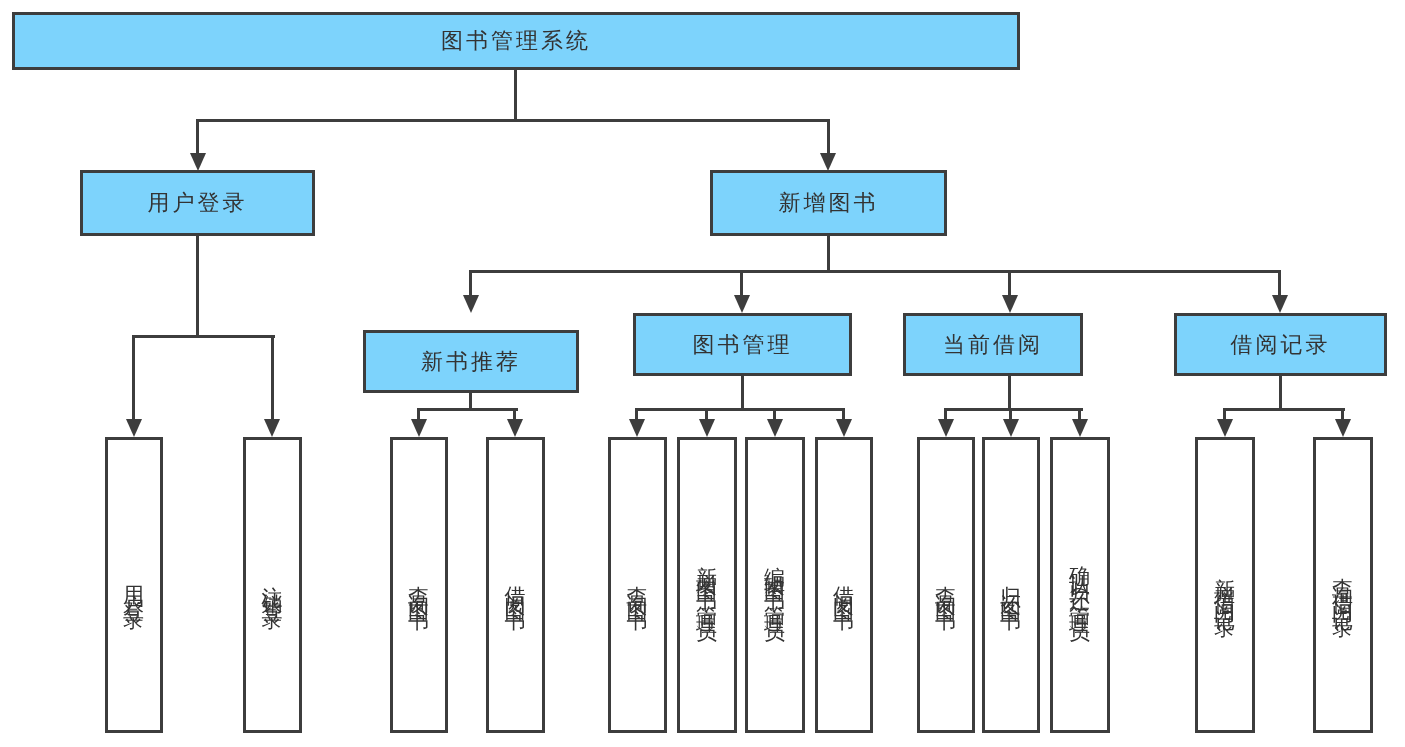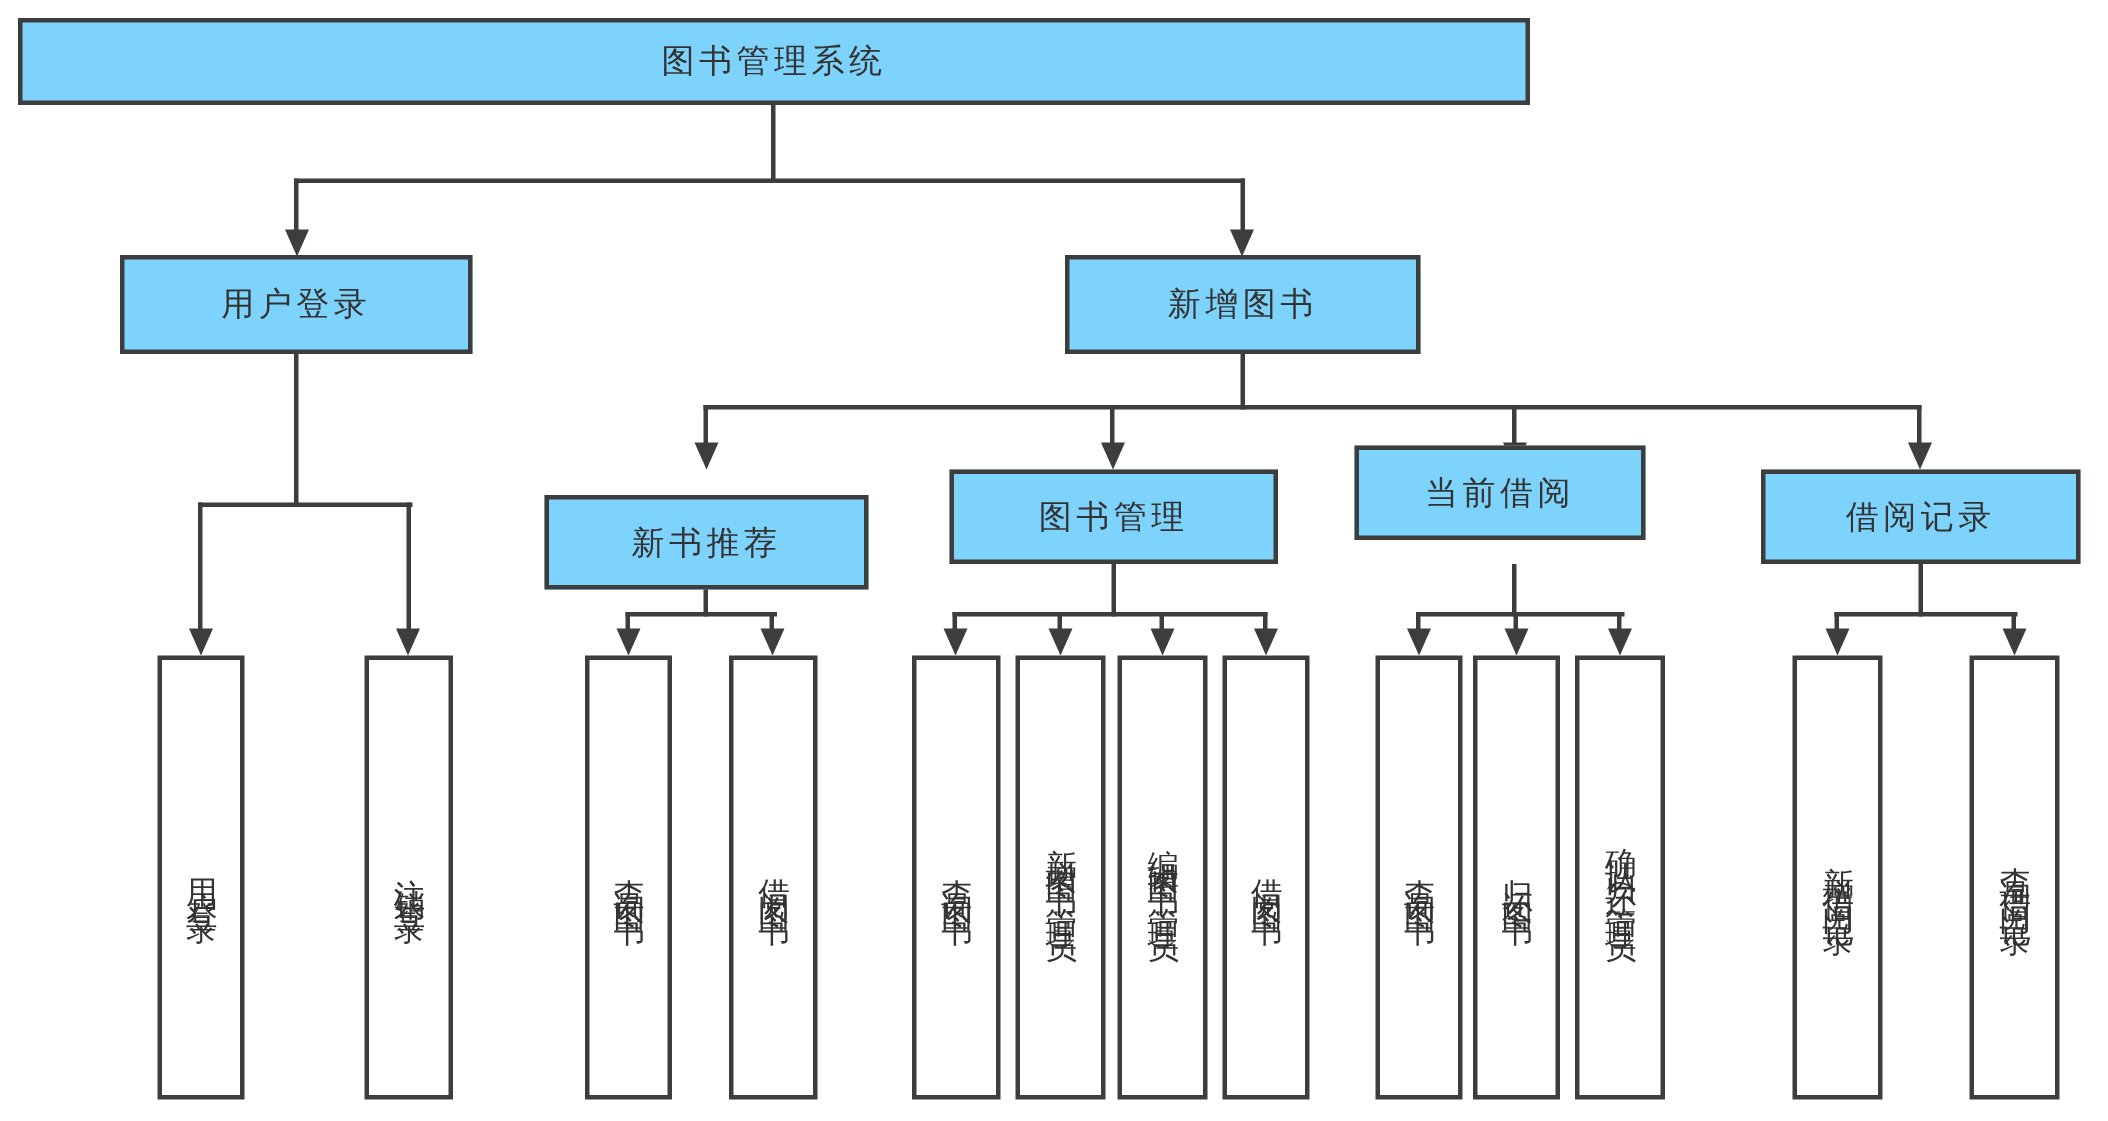--- a/index.html
+++ b/index.html
@@ -60,21 +60,21 @@
   </div>
 
   <div class="node" style="left:363px;top:330px;width:216px;height:63px">
     <span>新书推荐</span>
   </div>
 
   <div class="node" style="left:633px;top:313px;width:219px;height:63px">
     <span>图书管理</span>
   </div>
 
-  <div class="node" style="left:903px;top:297px;width:194px;height:63px">
+  <div class="node" style="left:903px;top:313px;width:180px;height:63px">
     <span>当前借阅</span>
   </div>
 
   <div class="node" style="left:1174px;top:313px;width:213px;height:63px">
     <span>借阅记录</span>
   </div>
 
   <div class="vnode" style="left:105px;top:437px;width:58px;height:296px">
     <span>用户登录</span>
   </div>

